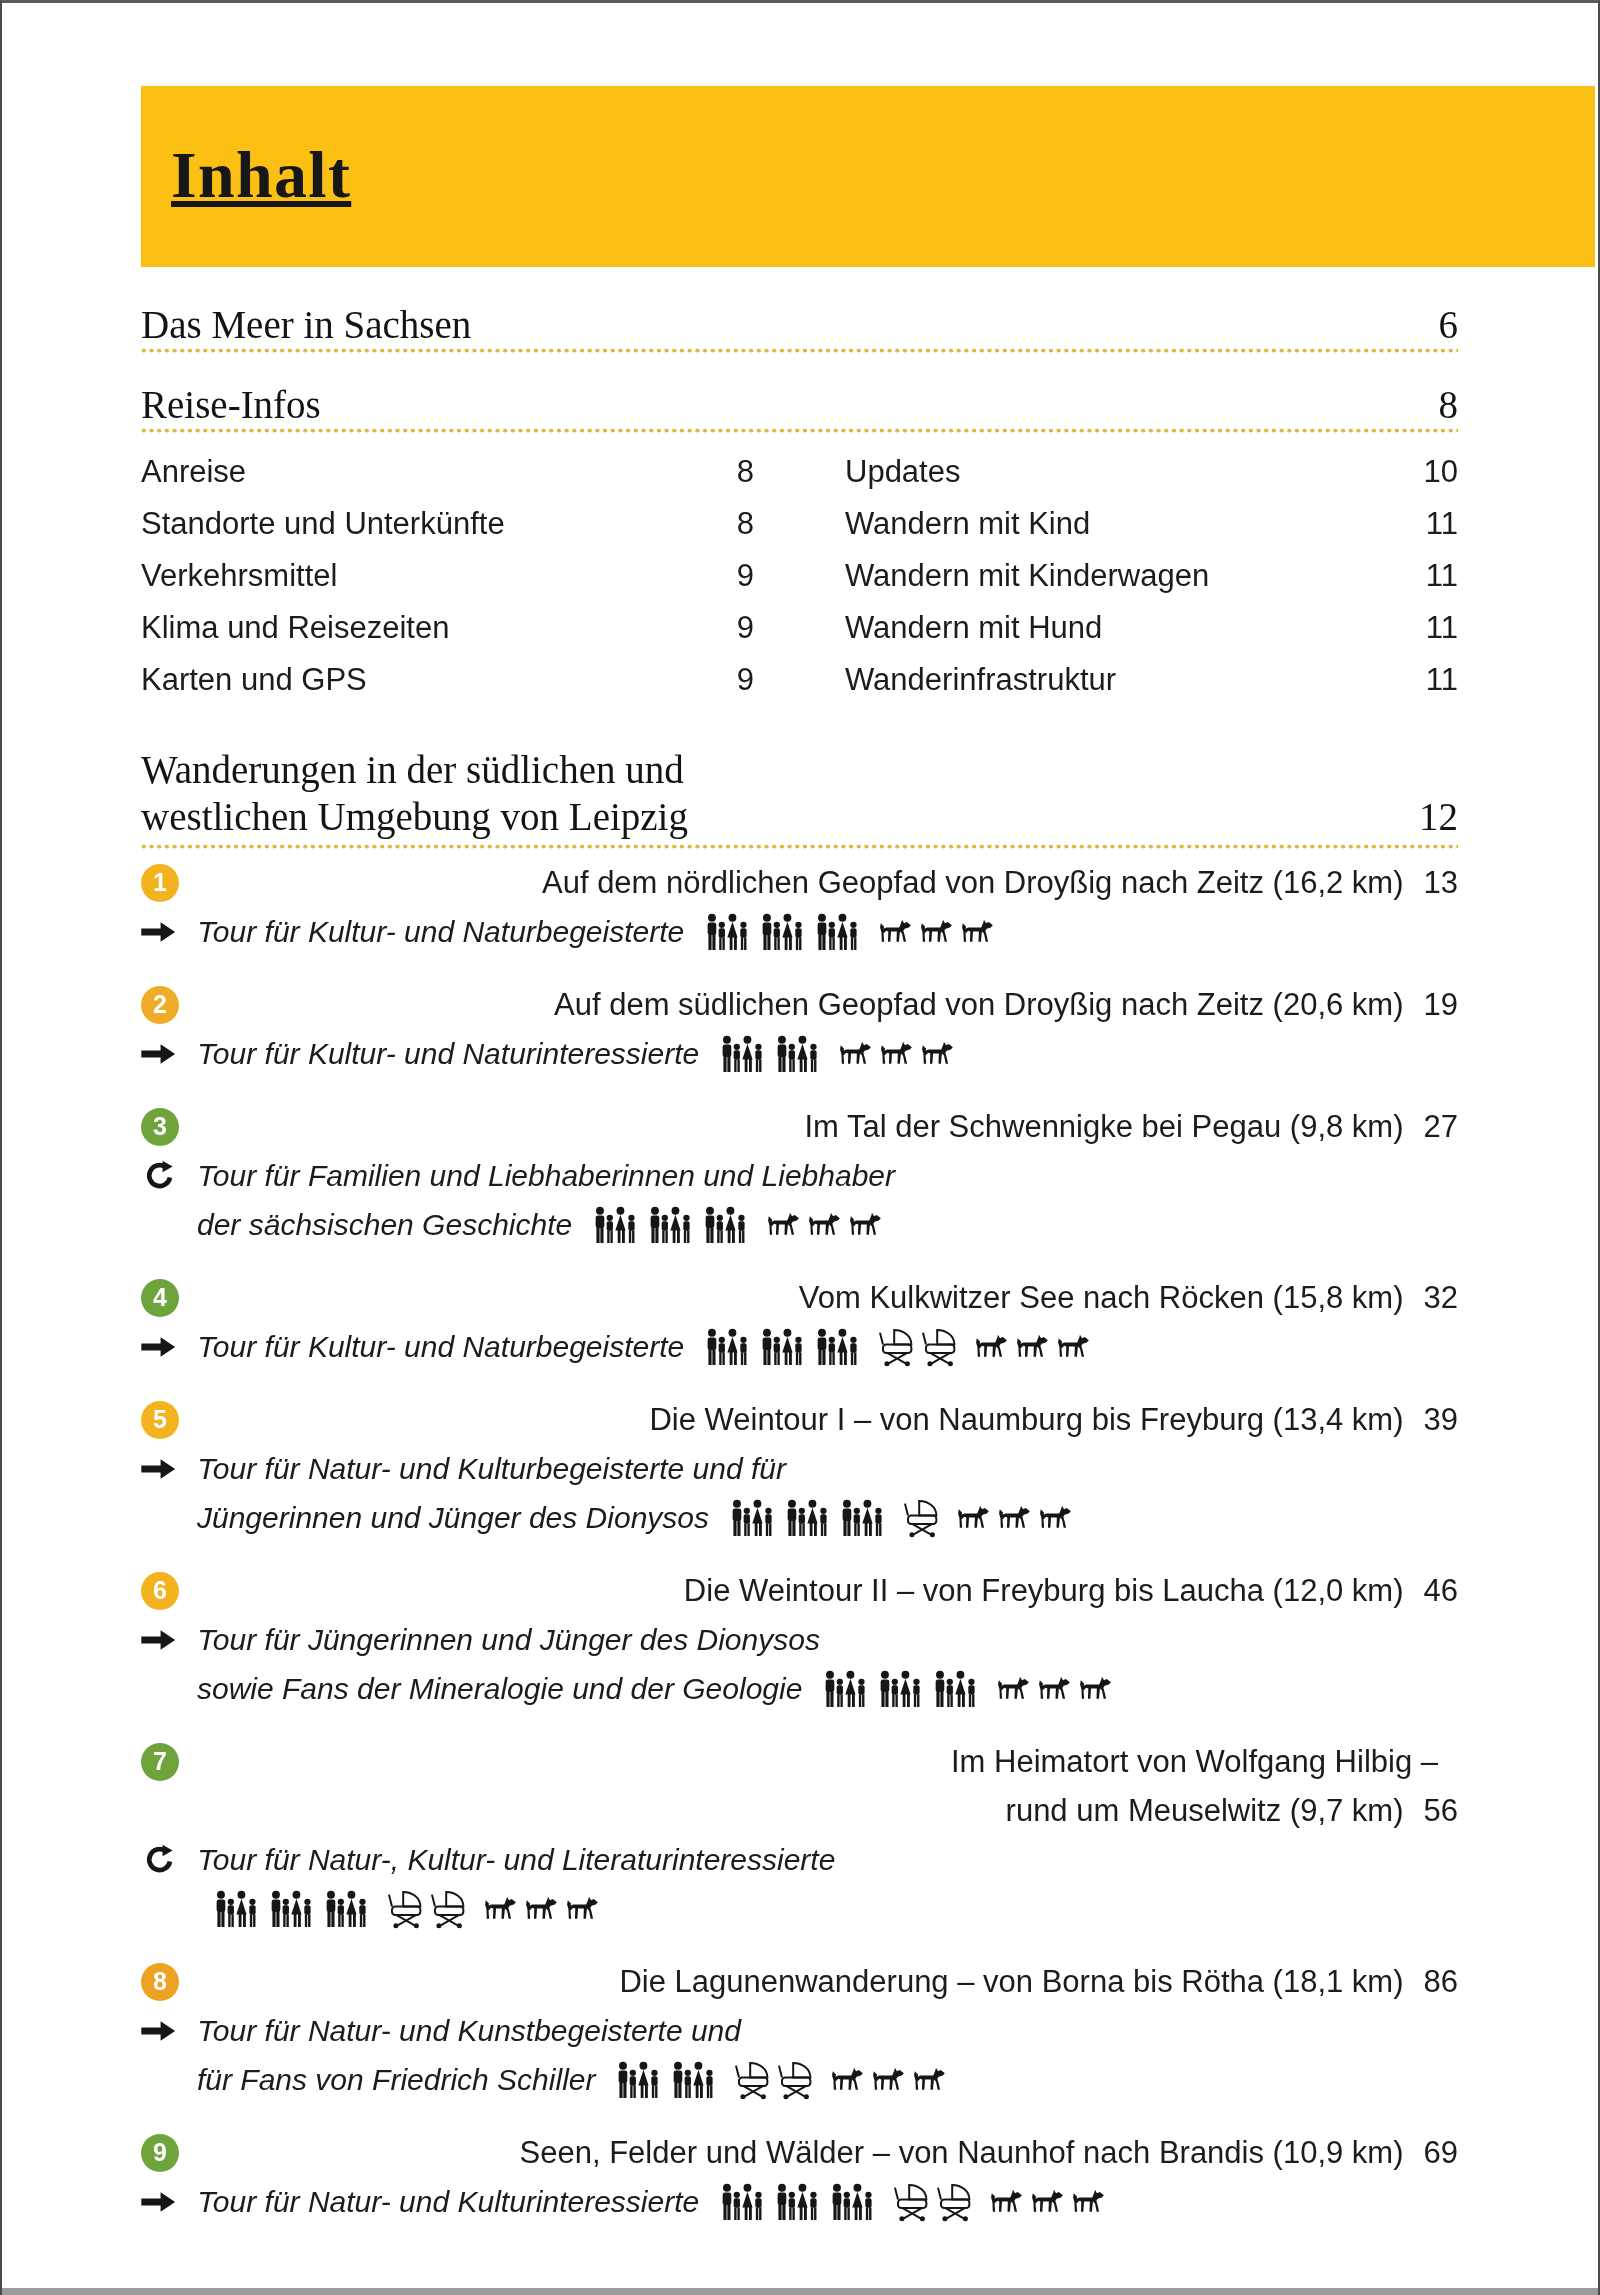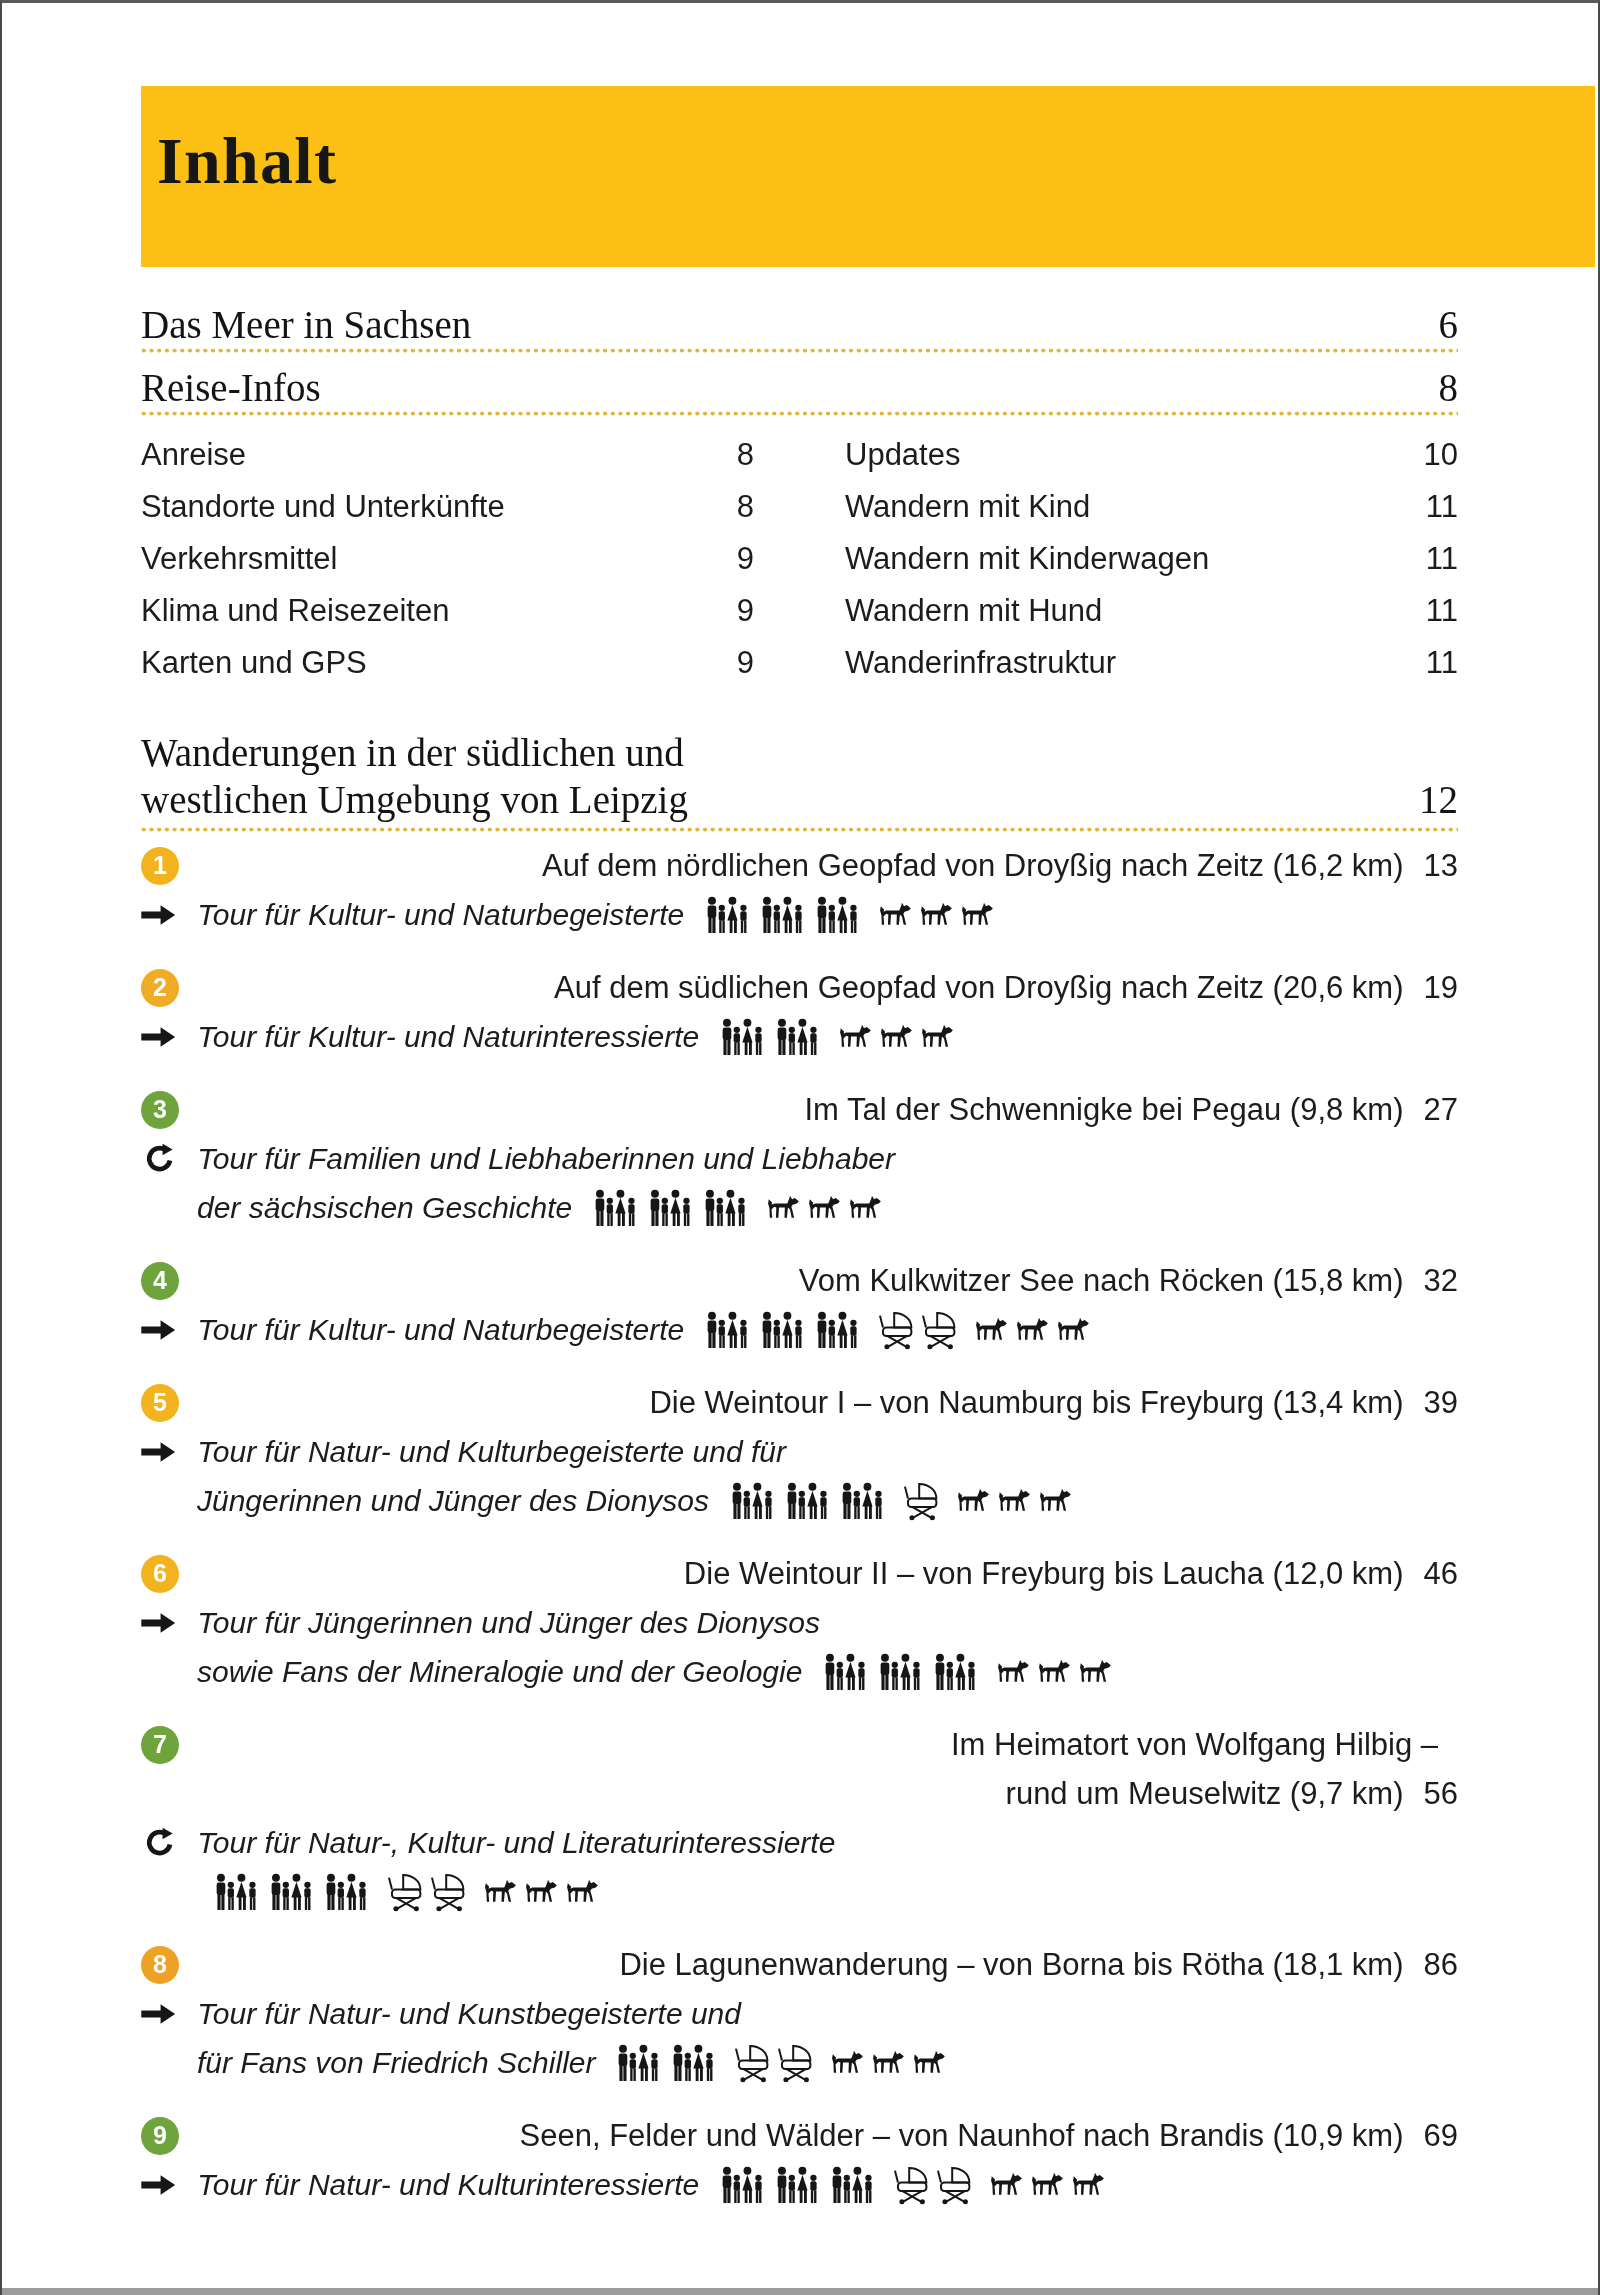--- a/index.html
+++ b/index.html
@@ -4,31 +4,31 @@
 <style>
   html,body{margin:0;padding:0;background:#ffffff;}
   body{width:1600px;height:2295px;position:relative;overflow:hidden;
        font-family:"Liberation Sans",sans-serif;color:#1c1c1c;}
   .page{position:absolute;inset:0;background:#fff;
         border-left:2.7px solid #4a4a4a;border-right:2.7px solid #4a4a4a;
         border-top:3.3px solid #5a5a5a;box-sizing:border-box;}
   .bottom-strip{position:absolute;left:0;right:0;bottom:0;height:7.3px;background:#9b9b9b;}
   
   .banner{position:absolute;top:83px;left:139px;right:2.7px;height:181px;background:#FBC013;}
-  .banner h1{margin:0;padding:37px 0 0 16px;font-family:"Liberation Serif",serif;
-             font-weight:bold;font-size:66px;letter-spacing:1.3px;color:#171717;}
+  .banner h1{margin:14px;padding:37px 0 0 16px;font-family:"Liberation Serif",serif;
+             font-weight:bold;font-size:66px;letter-spacing:1.3px;color:#171717;text-decoration:underline;}
   
   .content{position:absolute;top:0;left:139px;right:140px;padding-top:302px;}
   .toc-heading{display:flex;justify-content:space-between;align-items:flex-start;
                font-family:"Liberation Serif",serif;font-size:39px;line-height:40px;color:#141414;}
   .toc-page{font-family:"Liberation Serif",serif;font-size:39px;}
   .dotline{height:5.3px;margin-top:3.3px;
            background-image:radial-gradient(circle at 2.7px 2.7px,#DFB63E 1.9px,rgba(0,0,0,0) 2.3px);
            background-size:7.7px 5.3px;background-repeat:repeat-x;}
-  .sec2{margin-top:14px;}
+  .sec2{margin-top:31px;}
   
   .info-grid{display:flex;gap:91px;margin-top:21.3px;}
   .info-col{flex:1 1 0;}
   .info-row{display:flex;justify-content:space-between;align-items:baseline;height:52px;font-size:31px;}
   .info-label{flex:1 1 auto;padding-right:13.3px;}
   .info-page{flex:0 0 auto;}
   
   .region{margin-top:32px;font-family:"Liberation Serif",serif;font-size:39px;line-height:47px;color:#141414;}
   .region .line2{display:flex;justify-content:space-between;align-items:baseline;}
   

